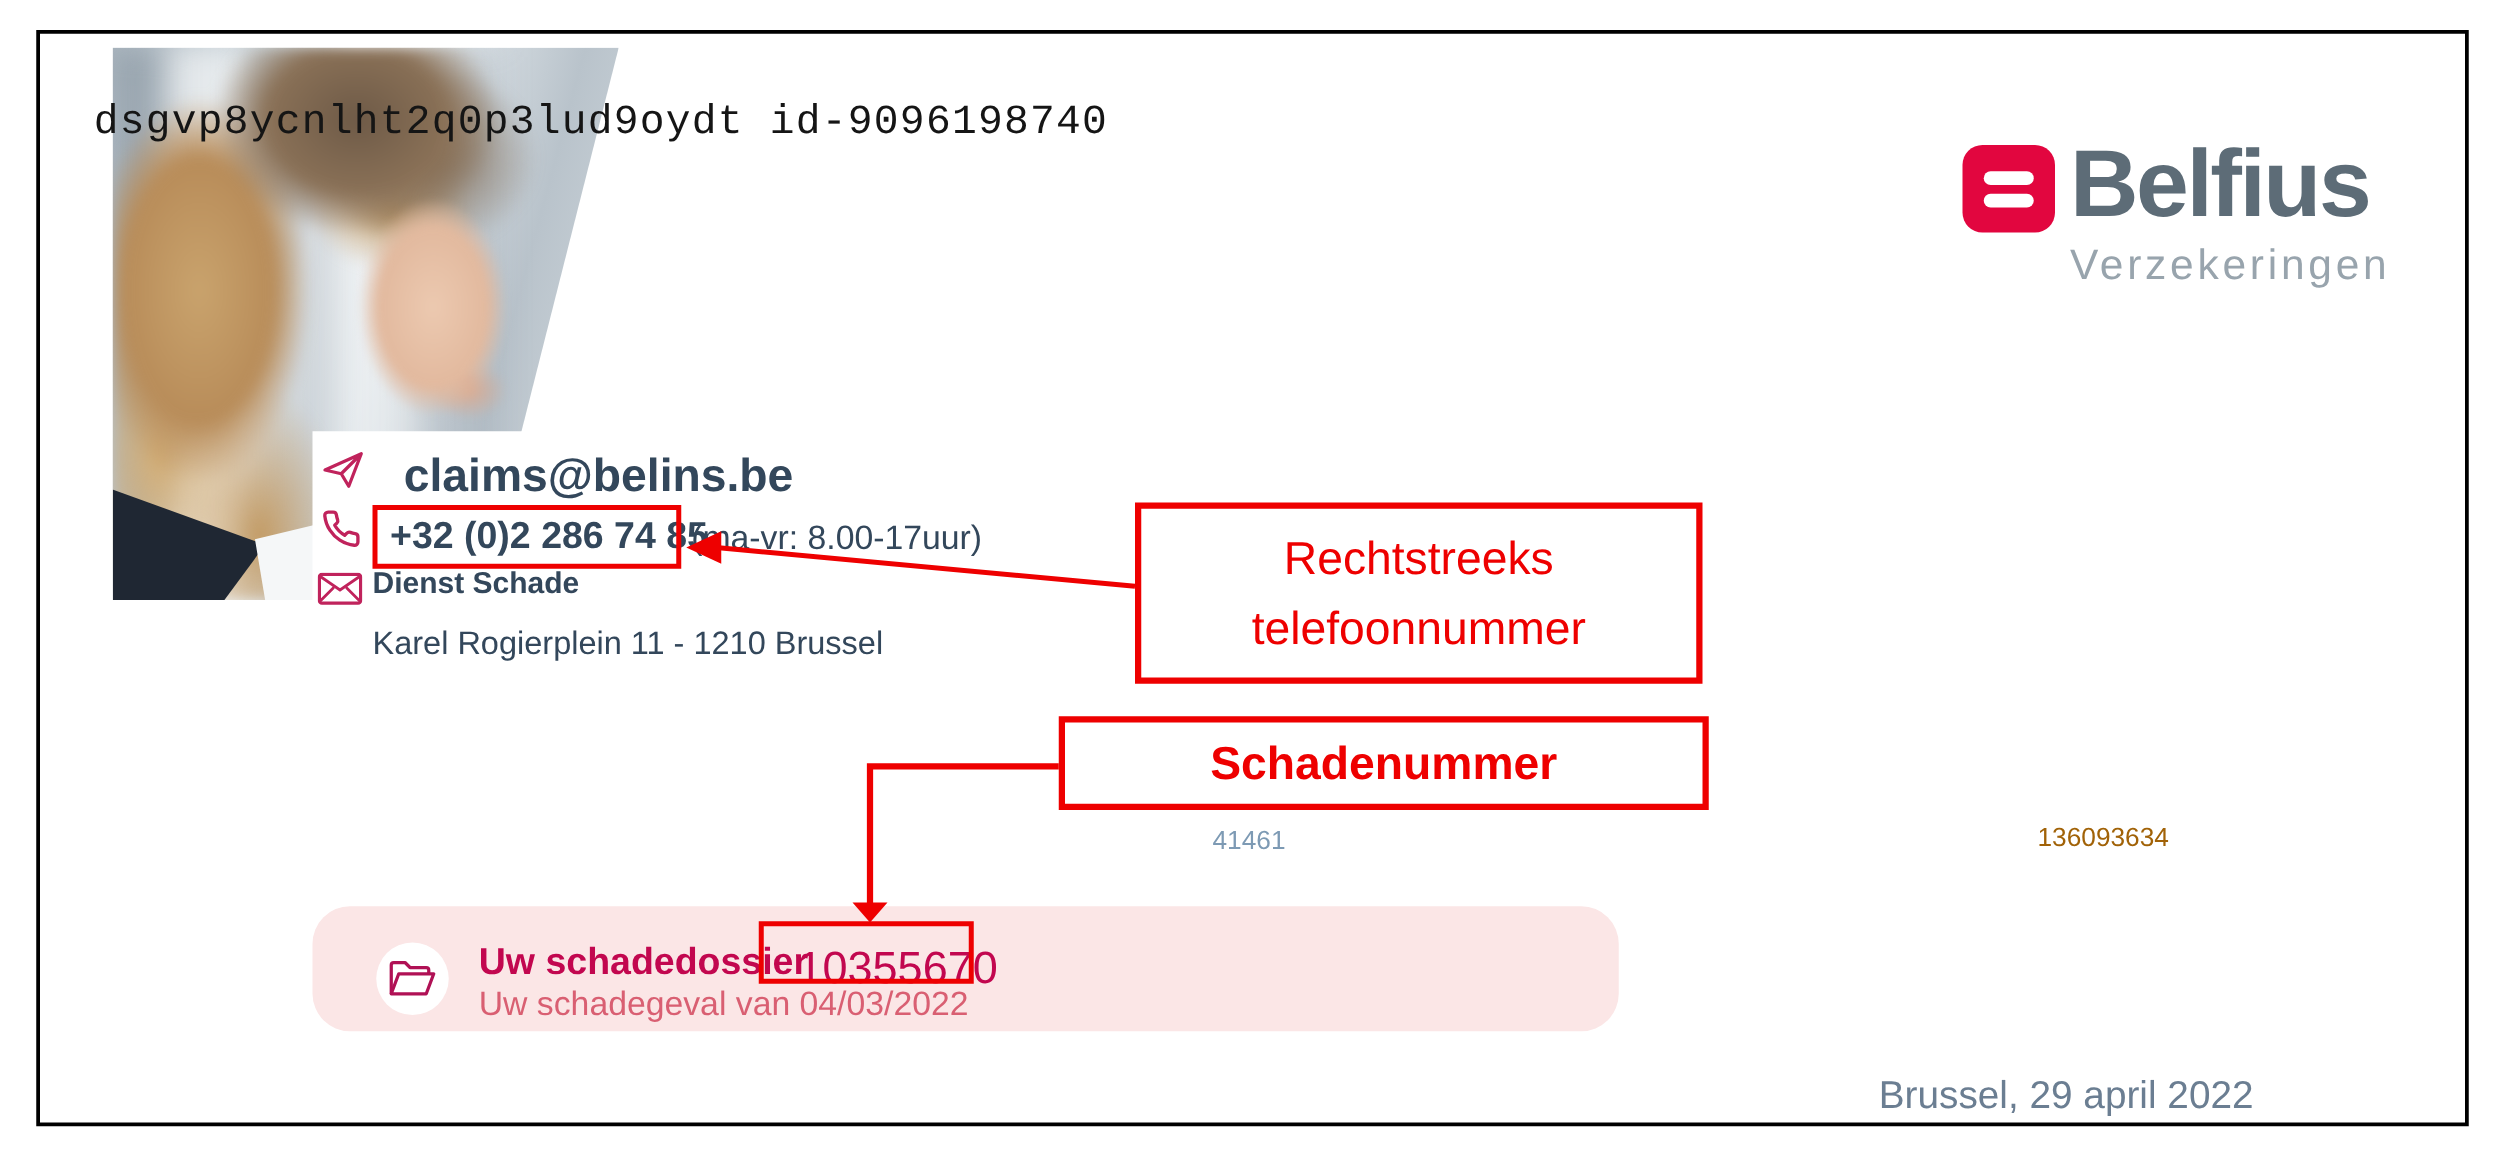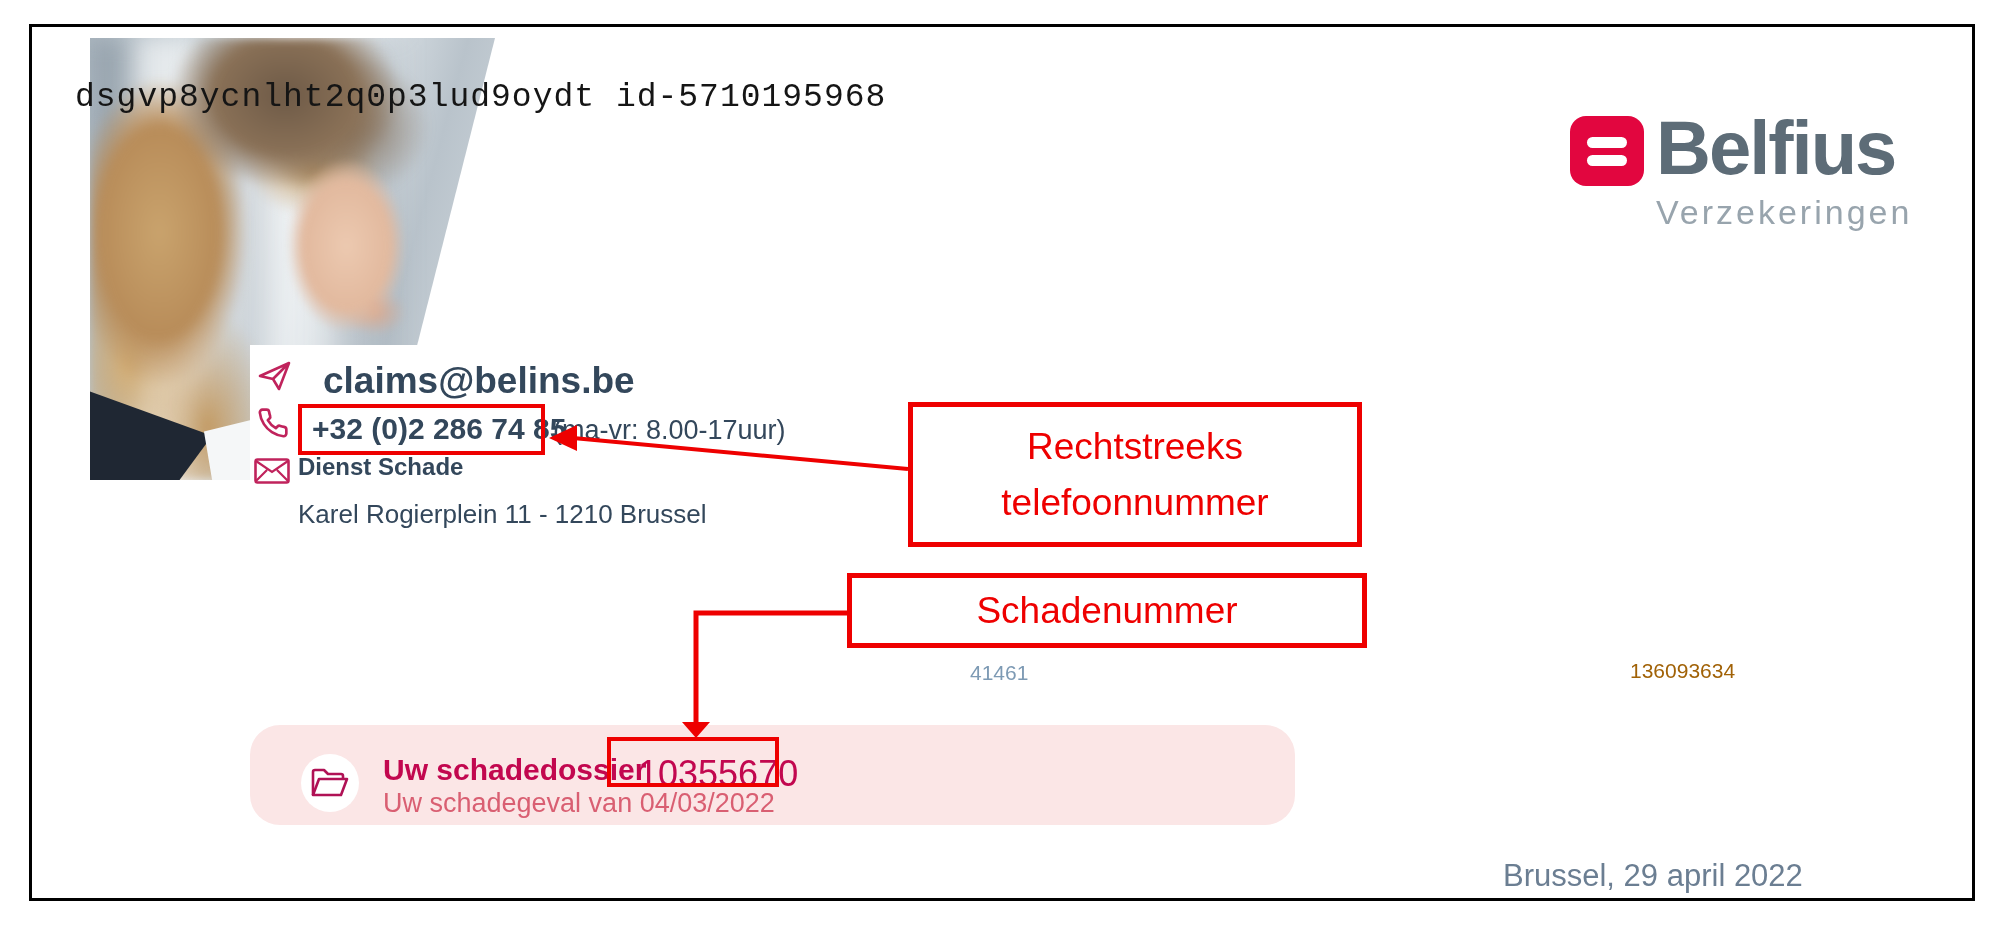--- a/index.html
+++ b/index.html
@@ -102,21 +102,21 @@
 
   <div class="photo">
     <div class="ph-bands"></div>
     <div class="ph-hair"></div>
     <div class="ph-face"></div>
     <div class="ph-blazer-l"></div>
     <div class="ph-shirt"></div>
     <div class="ph-blazer-r"></div>
   </div>
 
-  <div class="code-text">dsgvp8ycnlht2q0p3lud9oydt id-5710195968</div>
+  <div class="code-text">dsgvp8ycnlht2q0p3lud9oydt id-9096198740</div>
 
   <div class="logo-square" style="background:#e2063f;">
     <div class="logo-bar b1"></div>
     <div class="logo-bar b2"></div>
   </div>
   <div class="logo-word" style="color:#5d6c77;">Belfius</div>
   <div class="logo-sub" style="color:#98a4ad;text-align:center;">Verzekeringen</div>
 
   <div class="contact-panel" style="color:#33475b;">
     <svg class="ico" style="left:8px; top:16px;" width="34" height="30" viewBox="0 0 34 30">
@@ -135,21 +135,21 @@
       <rect x="1.5" y="1.5" width="33" height="23" rx="2" fill="none" stroke="#c0235c" stroke-width="2.6"></rect>
       <path d="M2 3 L18 14 L34 3 M2 23 L13 12 M34 23 L23 12" fill="none" stroke="#c0235c" stroke-width="2.2"></path>
     </svg>
     <div class="c-dept">Dienst Schade</div>
     <div class="c-addr">Karel Rogierplein 11 - 1210 Brussel</div>
   </div>
 
   <div class="callout callout-phone" style="border:5px solid #ee0000; color:#ee0000;">
     <span>Rechtstreeks telefoonnummer</span>
   </div>
-  <div class="callout callout-claim" style="border:5px solid #ee0000; color:#ee0000;">
+  <div class="callout callout-claim" style="border:5px solid #ee0000; color:#ee0000;font-weight:bold;">
     <span>Schadenummer</span>
   </div>
 
   <svg class="connectors" width="2005" height="934" viewBox="0 0 2005 934">
     <line x1="908" y1="469" x2="573" y2="438" stroke="#ee0000" stroke-width="4"></line>
     <polygon points="549,438 577,425 577,451" fill="#ee0000"></polygon>
     <polyline points="847,613 696,613 696,724" fill="none" stroke="#ee0000" stroke-width="5"></polyline>
     <polygon points="696,738 682,722 710,722" fill="#ee0000"></polygon>
   </svg>
 

